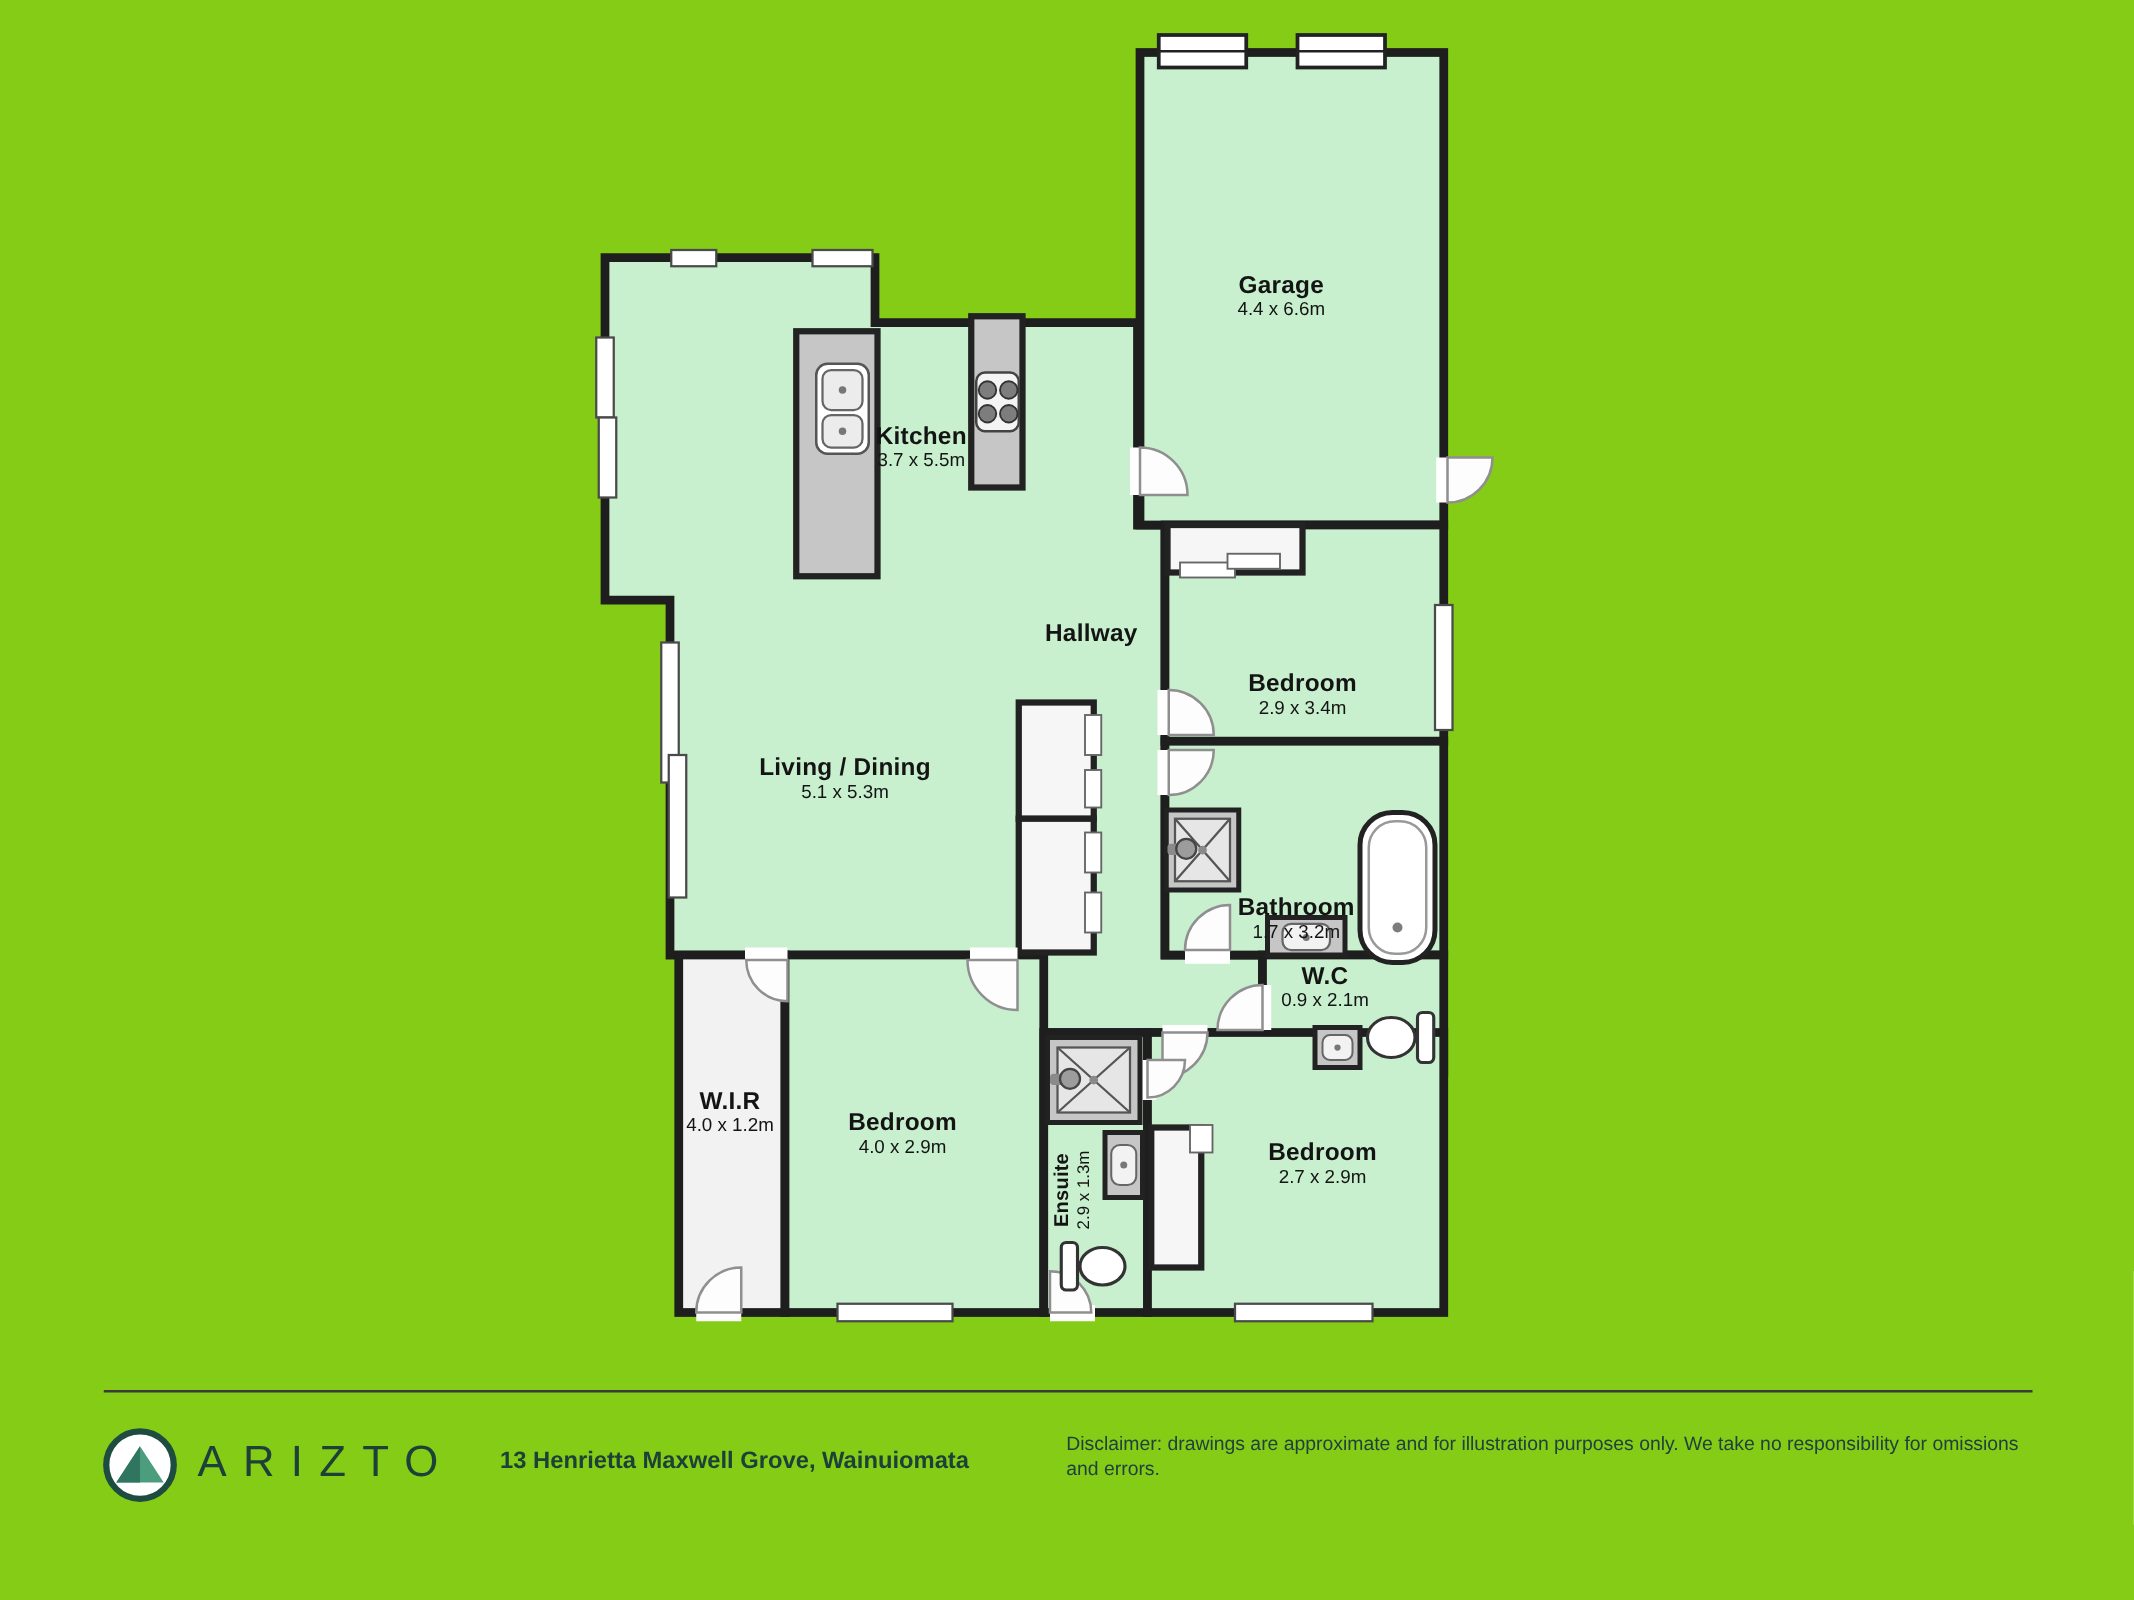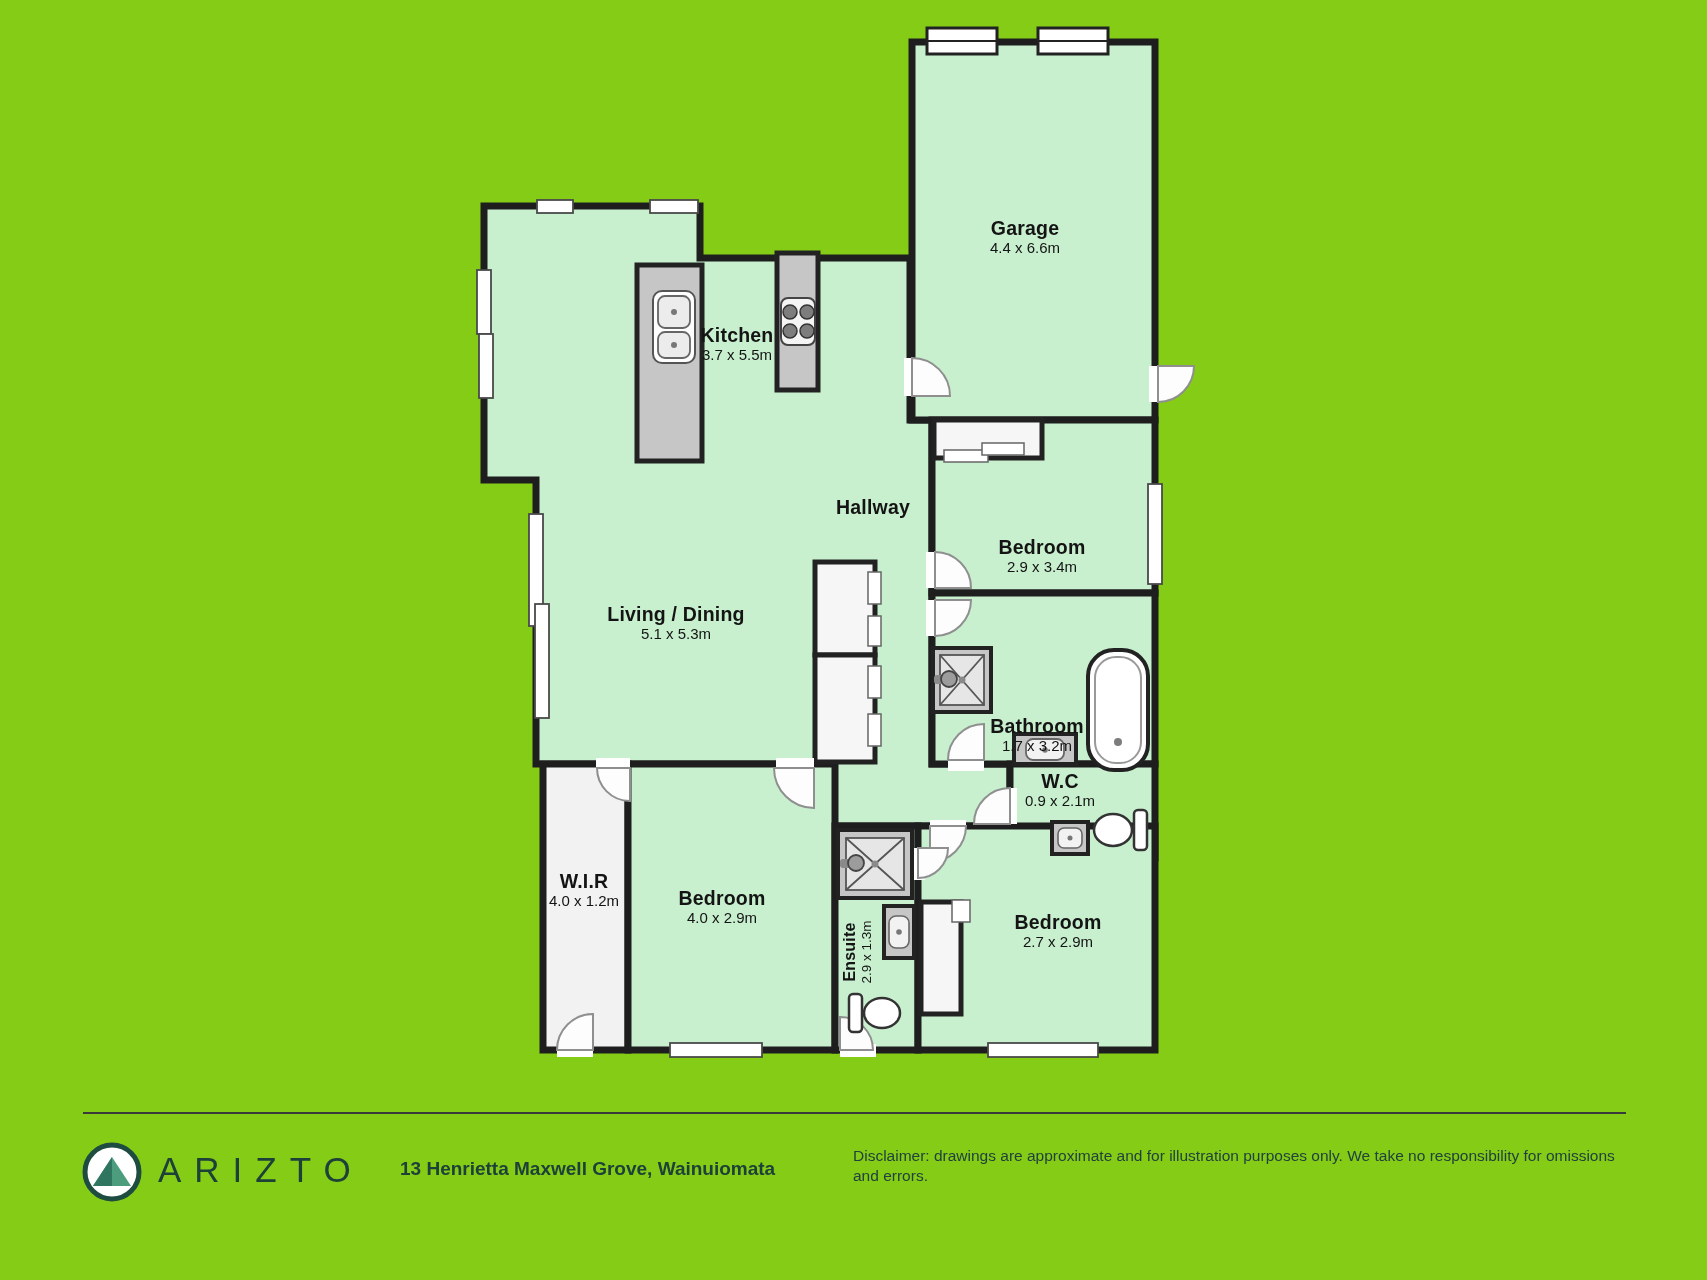--- a/index.html
+++ b/index.html
@@ -179,21 +179,21 @@
       <rect x="849" y="994" width="13" height="38" rx="4" fill="#ffffff" stroke="#333" stroke-width="2.5"></rect>
       <ellipse cx="882" cy="1013" rx="18" ry="15" fill="#ffffff" stroke="#333" stroke-width="2.5"></ellipse>
     </g>
   </g>
 </svg>
 
 <div class="room-label" style="left:1025px;top:237px">
   <div class="rname">Garage</div>
   <div class="rdims">4.4 x 6.6m</div>
 </div>
-<div class="room-label" style="left:737px;top:344px">
+<div class="room-label" style="left:737px;top:358px">
   <div class="rname">Kitchen</div>
   <div class="rdims">3.7 x 5.5m</div>
 </div>
 <div class="room-label" style="left:873px;top:507px">
   <div class="rname">Hallway</div>
 </div>
 <div class="room-label" style="left:676px;top:623px">
   <div class="rname">Living / Dining</div>
   <div class="rdims">5.1 x 5.3m</div>
 </div>

